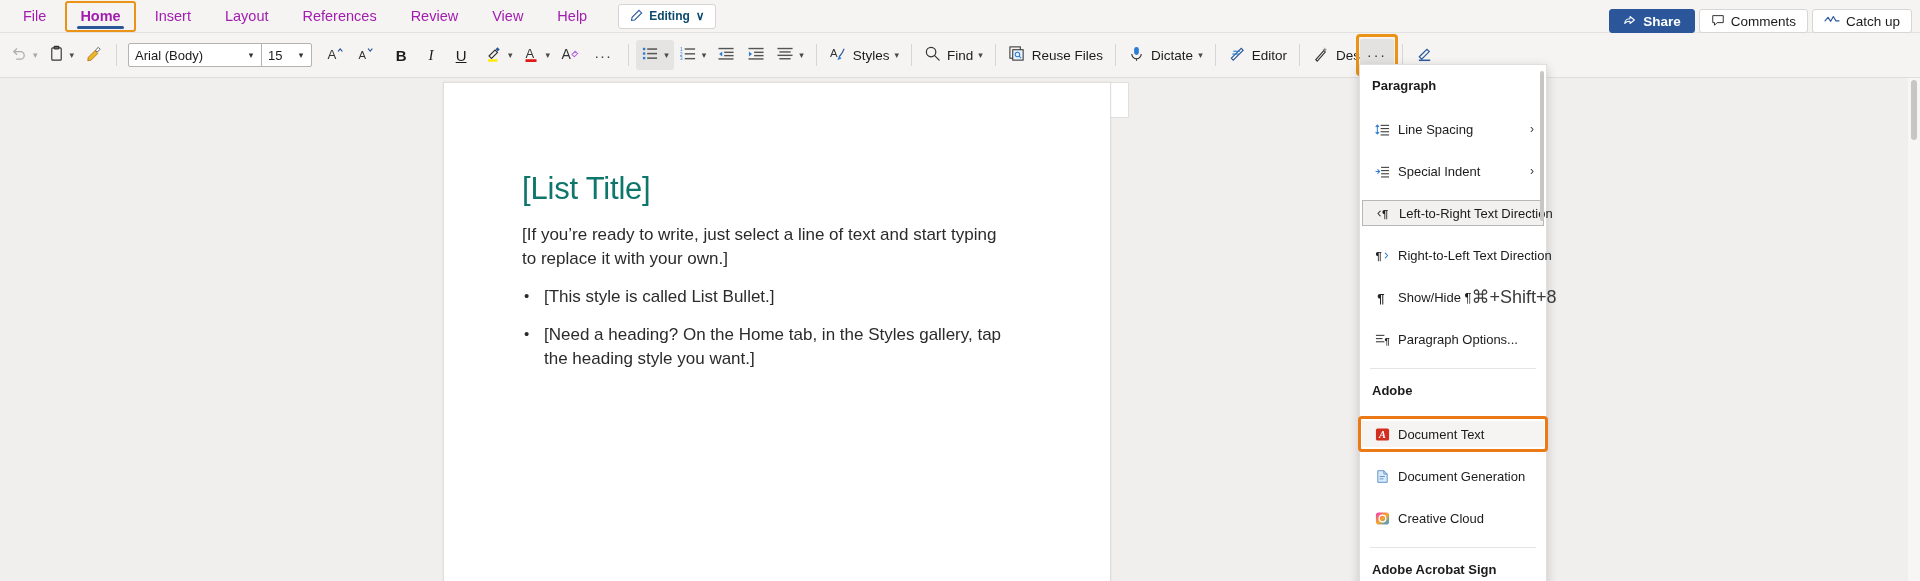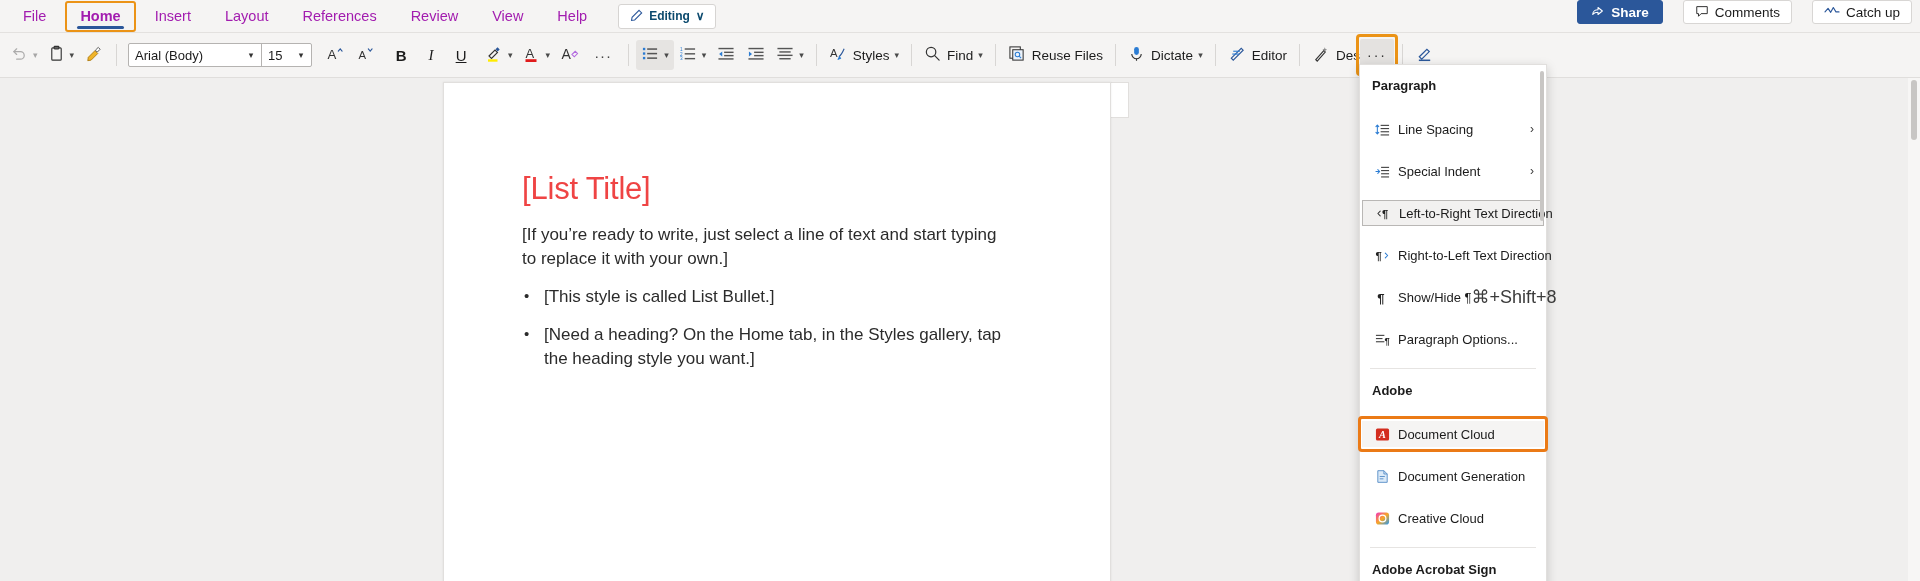--- a/index.html
+++ b/index.html
@@ -40,21 +40,21 @@
     display:flex; align-items:center; gap:6px;
     padding:0 10px;
     border:1px solid #d6d4d2; border-radius:3px; background:#fff;
     font-size:12px; color:#0c4a6e; font-weight:700; cursor:pointer;
   }
   .editing-btn .pencil { display:flex; }
   .chev { display:inline-block; }
 
   .tabbar-right {
     position:absolute; right:8px; top:0; height:33px;
-    display:flex; align-items:flex-start; gap:20px;
+    display:flex; align-items:flex-end; gap:4px;
   }
   .btn-share {
     height:24px; padding:0 13px; border-radius:3px;
     background:#2b579a; color:#fff; font-size:13.5px; font-weight:700;
     display:flex; align-items:center; gap:6px; cursor:pointer;
     border:1px solid #2b579a;
   }
   .btn-outline {
     height:24px; padding:0 11px; border-radius:3px;
     background:#fff; color:#1b1b1b; font-size:13.5px;
@@ -125,21 +125,21 @@
     border:1px solid #e1dfdd;
     box-shadow:0 0 2px rgba(0,0,0,.08);
   }
   .page-stub {
     position:absolute; left:1111px; top:4px; width:18px; height:36px;
     background:#fff; border:1px solid #e1dfdd; border-left:none;
   }
   .doc-body { padding:88px 78px 0 78px; }
   .doc-title {
     font-family:"Liberation Sans", sans-serif;
-    font-size:31px; color:#ef4444; font-weight:400;
+    font-size:31px; color:#0f766e; font-weight:400;
     letter-spacing:-0.2px; margin-bottom:16px;
   }
   .doc-para {
     font-size:17px; line-height:24px; color:#2b2b2b; margin-bottom:14px;
     max-width:485px;
   }
   .doc-list { list-style:none; }
   .doc-li {
     position:relative; font-size:17px; line-height:24px; color:#2b2b2b;
     padding-left:22px; margin-bottom:14px; max-width:495px;
@@ -625,21 +625,21 @@
 
     <div class="menu-header">Adobe</div>
 
     <div class="menu-item highlighted">
       <span class="mi-icon">
         <svg width="15" height="15" viewBox="0 0 16 16">
             <rect x="1" y="1.5" width="14" height="13" rx="1.6" fill="#d32d1f"></rect>
             <text x="4.2" y="12" font-family="Liberation Serif" font-size="11" font-style="italic" font-weight="bold" fill="#fff">A</text>
           </svg>
       </span>
-      <span class="mi-label">Document Cloud</span>
+      <span class="mi-label">Document Text</span>
       <span class="hl-ring"></span>
     </div>
 
     <div class="menu-item">
       <span class="mi-icon">
         <svg width="15" height="15" viewBox="0 0 16 16">
             <path d="M3 1.8h6.5L13 5.3V14.2H3z" fill="#dbeaf8" stroke="#5a8fc7" stroke-width="1"></path>
             <path d="M9.5 1.8V5.3H13" fill="none" stroke="#5a8fc7" stroke-width="1"></path>
             <rect x="5" y="7.5" width="5.5" height="1" fill="#5a8fc7"></rect>
             <rect x="5" y="10" width="4" height="1" fill="#5a8fc7"></rect>

